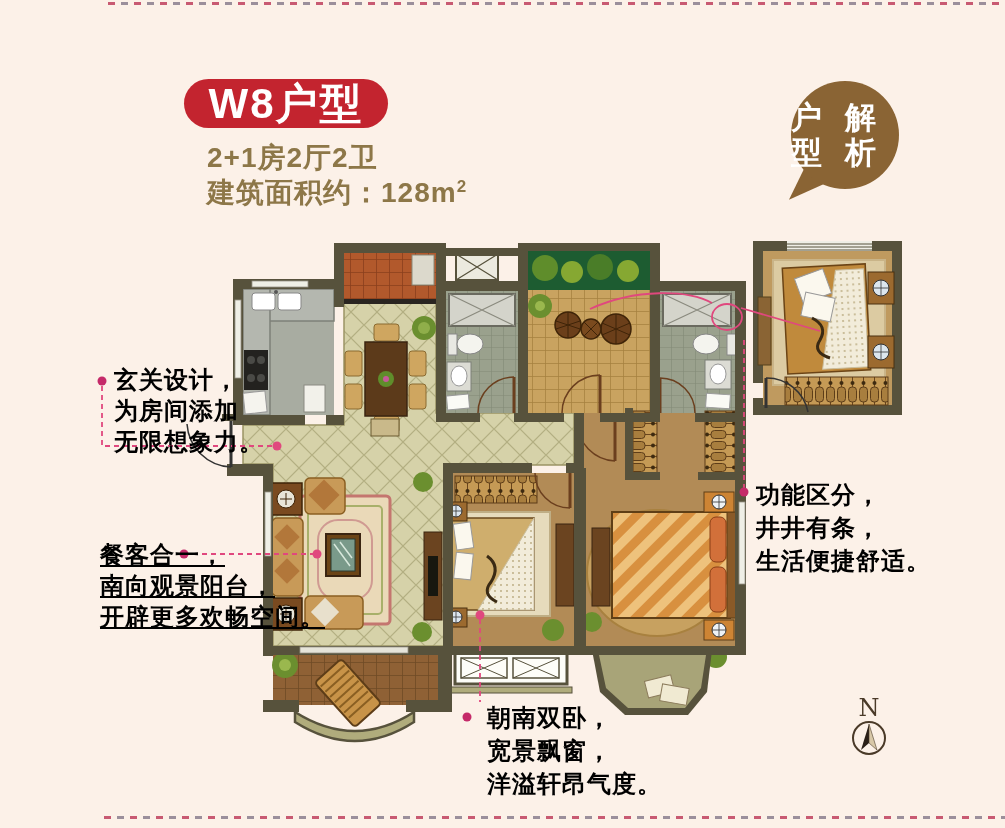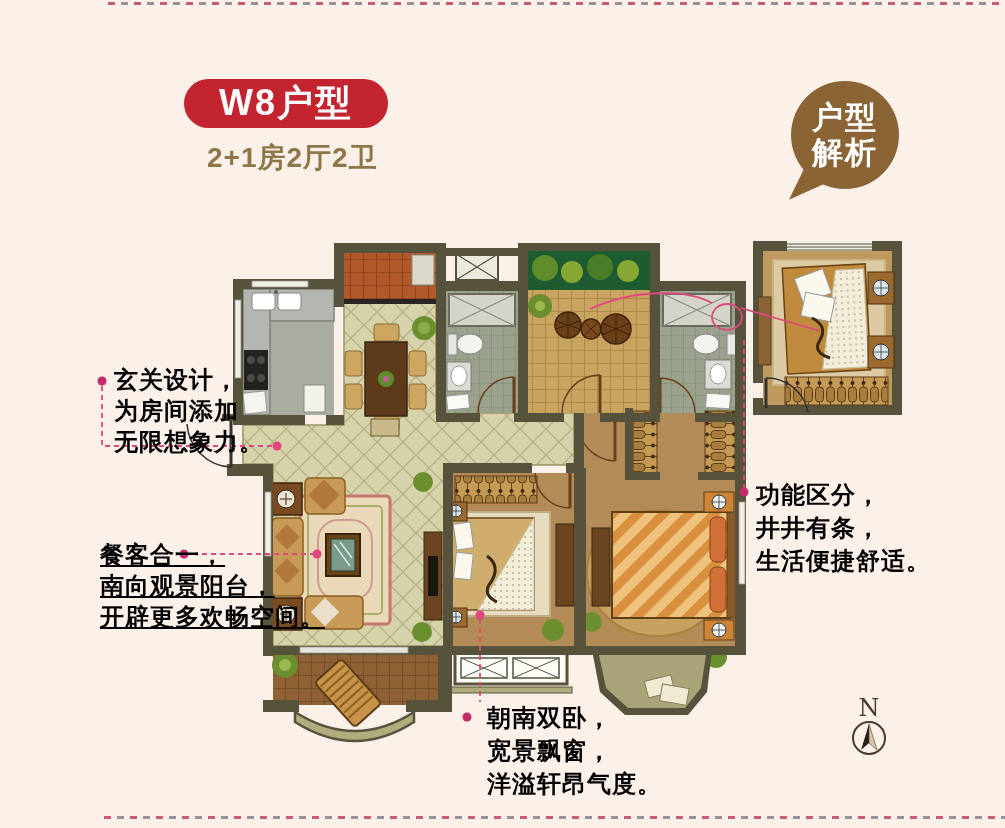--- a/index.html
+++ b/index.html
@@ -4,29 +4,29 @@
 <style>
   html,body{margin:0;padding:0;}
   .page{position:relative;width:1005px;height:828px;background:#fcf1e8;overflow:hidden;
         font-family:"Liberation Sans","DejaVu Sans",sans-serif;}
   .dash-border{position:absolute;height:3px;
     background:repeating-linear-gradient(90deg,#c85a72 0 7px,transparent 7px 13px,#9b8f9b 13px 20px,transparent 20px 26px);}
   .dash-top{left:108px;right:0;top:2px;}
   .dash-bottom{left:104px;right:0;top:816px;}
 
   .title-badge{position:absolute;left:184px;top:79px;width:204px;height:49px;
-    background:#c3242f;border-radius:26px;color:#fff;font-weight:bold;font-size:36px;
+    background:#c3242f;border-radius:26px;color:#fff;font-weight:bold;font-size:42px;
     display:flex;align-items:center;justify-content:center;letter-spacing:2px;}
   .spec-line{position:absolute;left:207px;top:139px;color:#8d7748;font-weight:bold;font-size:28px;letter-spacing:1px;}
   .area-line{position:absolute;left:207px;top:174px;color:#8d7748;font-weight:bold;font-size:28px;letter-spacing:1px;}
   .area-line sup{font-size:17px;}
 
   .bubble{position:absolute;left:791px;top:81px;width:108px;height:108px;}
   .bubble .circle{position:absolute;inset:0;background:#8a6434;border-radius:50%;
-    display:flex;flex-direction:column;align-items:center;justify-content:center;
+    display:flex;flex-direction:row;align-items:center;justify-content:center;
     color:#fff;font-weight:bold;font-size:31px;line-height:35px;letter-spacing:2px;}
   .bubble .tail{position:absolute;left:2px;top:86px;width:0;height:0;
     border-top:42px solid #8a6434;border-left:6px solid transparent;border-right:26px solid transparent;
     transform:rotate(34deg);}
 
   .anno{position:absolute;white-space:pre-line;color:#000000;
     font-family:"DejaVu Serif","Liberation Serif",serif;font-weight:600;font-size:24px;letter-spacing:1px;}
   .anno-entry{left:114px;top:364px;line-height:31px;}
   .anno-dining{left:100px;top:539px;line-height:31px;text-decoration:underline;}
   .anno-function{left:756px;top:478px;line-height:33px;}
@@ -37,20 +37,21 @@
 </head>
 <body>
 
 <div class="page">
 
   <div class="dash-border dash-top"></div>
   <div class="dash-border dash-bottom"></div>
 
   <div class="title-badge">W8户型</div>
   <div class="spec-line">2+1房2厅2卫</div>
+  <div class="area-line"><span>建筑面积约：128m</span><sup>2</sup></div>
 
   <div class="bubble">
     <div class="tail"></div>
     <div class="circle">
       <span>户型</span>
       <span>解析</span>
     </div>
   </div>
 
   <svg width="1005" height="828" viewBox="0 0 1005 828">

